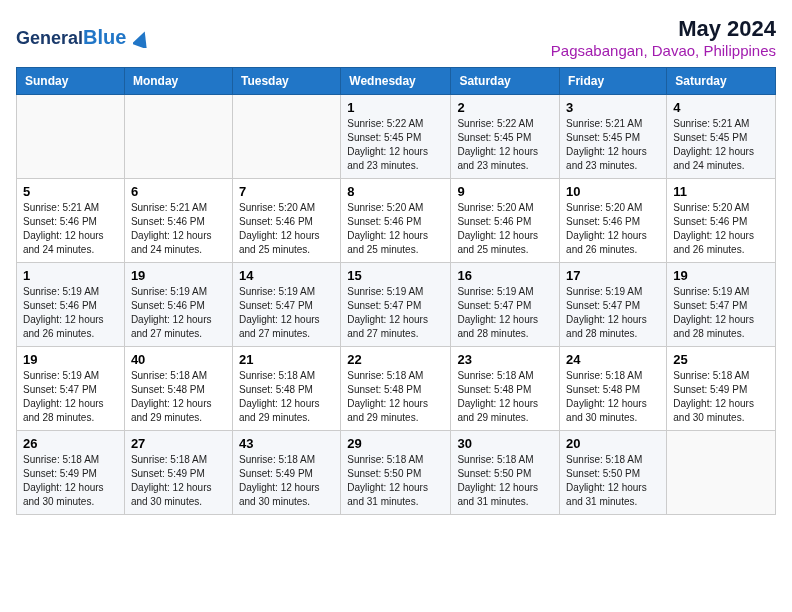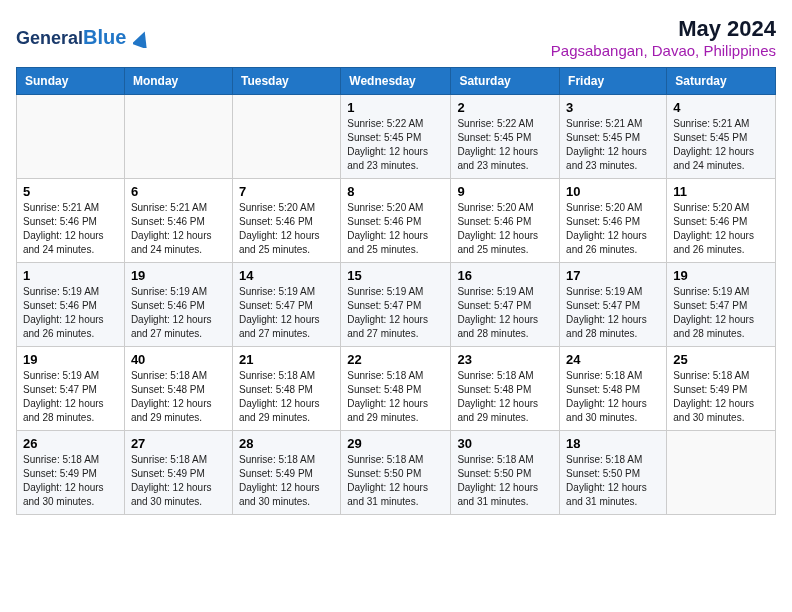--- a/index.html
+++ b/index.html
@@ -303,42 +303,42 @@
 and 30 minutes.</div>
         </td>
         <td>
           <span class="day-num">27</span>
           <div class="day-info" style="white-space: pre-line;">Sunrise: 5:18 AM
 Sunset: 5:49 PM
 Daylight: 12 hours
 and 30 minutes.</div>
         </td>
         <td>
-          <span class="day-num">28</span>
+          <span class="day-num">43</span>
           <div class="day-info" style="white-space: pre-line;">Sunrise: 5:18 AM
 Sunset: 5:49 PM
 Daylight: 12 hours
 and 30 minutes.</div>
         </td>
         <td>
           <span class="day-num">29</span>
           <div class="day-info" style="white-space: pre-line;">Sunrise: 5:18 AM
 Sunset: 5:50 PM
 Daylight: 12 hours
 and 31 minutes.</div>
         </td>
         <td>
           <span class="day-num">30</span>
           <div class="day-info" style="white-space: pre-line;">Sunrise: 5:18 AM
 Sunset: 5:50 PM
 Daylight: 12 hours
 and 31 minutes.</div>
         </td>
         <td>
-          <span class="day-num">18</span>
+          <span class="day-num">20</span>
           <div class="day-info" style="white-space: pre-line;">Sunrise: 5:18 AM
 Sunset: 5:50 PM
 Daylight: 12 hours
 and 31 minutes.</div>
         </td>
         <td class="empty"></td>
       </tr>
     </tbody>
 </table>
 

